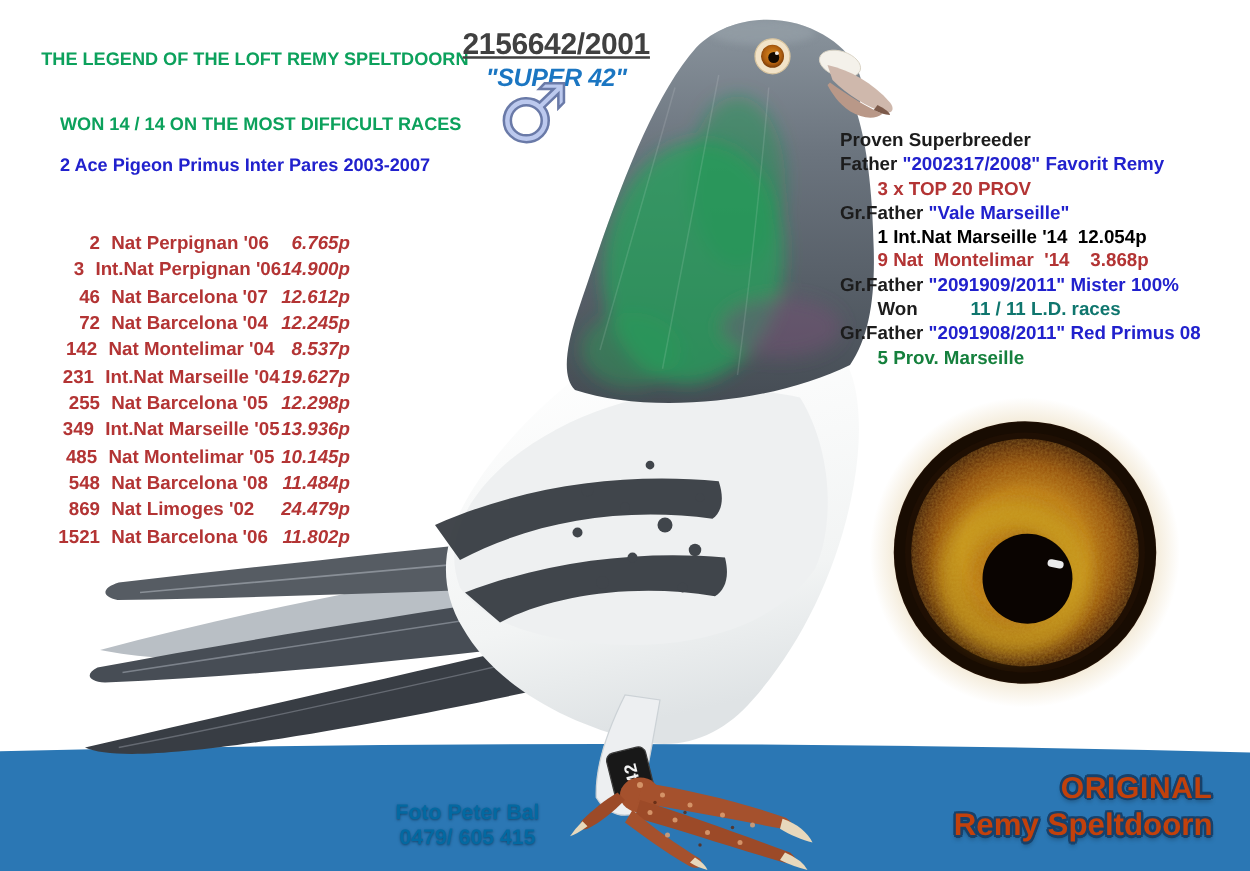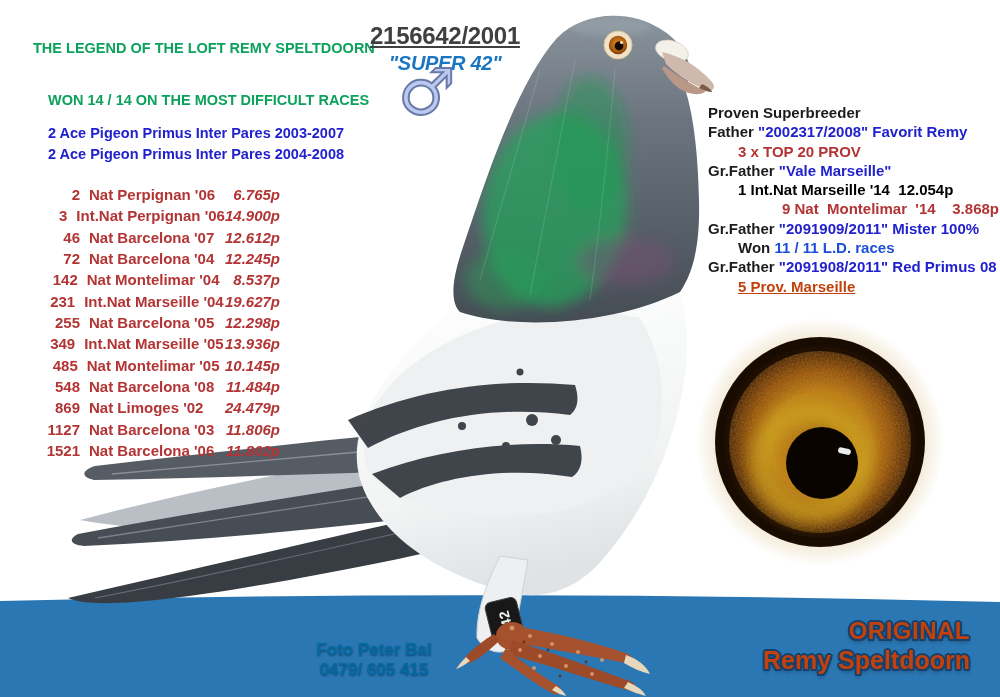--- a/index.html
+++ b/index.html
@@ -29,21 +29,21 @@
   .title-block { left:352px; top:22px; width:186px; text-align:center; }
   .ring-number { font-size:24px; color:#404040; letter-spacing:-0.3px;text-decoration:underline; }
   .bird-name { font-size:20px; font-style:italic; color:#1b76c2; margin-top:2px; letter-spacing:-0.3px; }
   .sex-symbol {
     left:398px; top:60px; font-size:64px; line-height:64px;
     color:#bcc9ee; -webkit-text-stroke:2px #6a7aa8;
     font-family:"DejaVu Sans", sans-serif;
   }
 
   
-  .pedigree { left:708px; top:103px; width:290px; font-size:15px; line-height:19.3px; }
+  .pedigree { left:672px; top:103px; width:290px; font-size:15px; line-height:19.3px; }
   .ped-line.ind { padding-left:30px; }
   .ped-seg { white-space:pre; }
 
   
   .credit {
     left:278px; top:640px; width:192px; text-align:center;
     font-size:17px; line-height:20px; color:#d9eef8;
     text-shadow:0 1px 2px rgba(13,52,84,.75);
   }
   .original {
@@ -230,21 +230,20 @@
   </g>
 </svg>
 
 <div class="abs green-block" style="color: rgb(12, 161, 92);">
   <div>THE LEGEND OF THE LOFT REMY SPELTDOORN</div>
 </div>
 <div class="abs won-line" style="color: rgb(12, 161, 92);">WON 14 / 14 ON THE MOST DIFFICULT RACES</div>
 
 <div class="abs ace-block" style="color: rgb(33, 33, 205);">
   <div>2 Ace Pigeon Primus Inter Pares 2003-2007</div>
-  <div>2 Ace Pigeon Primus Inter Pares 2004-2008</div>
 </div>
 
 <div class="abs results" style="color: rgb(179, 52, 52);">
     <div class="res-row">
       <span class="res-pos">2</span>
       <span class="res-race">Nat Perpignan '06</span>
       <span class="res-pts">6.765p</span>
     </div>
     <div class="res-row">
       <span class="res-pos">3</span>
@@ -288,50 +287,45 @@
     </div>
     <div class="res-row">
       <span class="res-pos">548</span>
       <span class="res-race">Nat Barcelona '08</span>
       <span class="res-pts">11.484p</span>
     </div>
     <div class="res-row">
       <span class="res-pos">869</span>
       <span class="res-race">Nat Limoges '02</span>
       <span class="res-pts">24.479p</span>
-    </div>
-    <div class="res-row">
-      <span class="res-pos">1127</span>
-      <span class="res-race">Nat Barcelona '03</span>
-      <span class="res-pts">11.806p</span>
     </div>
     <div class="res-row">
       <span class="res-pos">1521</span>
       <span class="res-race">Nat Barcelona '06</span>
       <span class="res-pts">11.802p</span>
     </div>
   </div>
 
 <div class="abs title-block">
   <div class="ring-number">2156642/2001</div>
   <div class="bird-name" style="color: rgb(27, 118, 194);">"SUPER 42"</div>
 </div>
 <div class="abs sex-symbol">♂</div>
 
 <div class="abs pedigree">
     <div class="ped-line"><span class="ped-seg" style="color: rgb(28, 28, 28);">Proven Superbreeder</span></div>
     <div class="ped-line"><span class="ped-seg" style="color: rgb(28, 28, 28);">Father </span><span class="ped-seg" style="color: rgb(33, 33, 205);">"2002317/2008" Favorit Remy</span></div>
     <div class="ped-line ind"><span class="ped-seg" style="color: rgb(179, 52, 52);">3 x TOP 20 PROV</span></div>
     <div class="ped-line"><span class="ped-seg" style="color: rgb(28, 28, 28);">Gr.Father </span><span class="ped-seg" style="color: rgb(33, 33, 205);">"Vale Marseille"</span></div>
     <div class="ped-line ind"><span class="ped-seg" style="color: #000000;">1 Int.Nat Marseille '14  12.054p</span></div>
-    <div class="ped-line ind"><span class="ped-seg" style="color: rgb(179, 52, 52); margin-left: 44px;">9 Nat  Montelimar  '14    3.868p</span></div>
+    <div class="ped-line ind"><span class="ped-seg" style="color: rgb(179, 52, 52);">9 Nat  Montelimar  '14    3.868p</span></div>
     <div class="ped-line"><span class="ped-seg" style="color: rgb(28, 28, 28);">Gr.Father </span><span class="ped-seg" style="color: rgb(33, 33, 205);">"2091909/2011" Mister 100%</span></div>
-    <div class="ped-line ind"><span class="ped-seg" style="color: rgb(28, 28, 28);">Won </span><span class="ped-seg" style="color: #1d4ed8;">11 / 11 L.D. races</span></div>
+    <div class="ped-line ind"><span class="ped-seg" style="color: rgb(28, 28, 28);">Won </span><span class="ped-seg" style="color: #0f766e; margin-left: 38px;">11 / 11 L.D. races</span></div>
     <div class="ped-line"><span class="ped-seg" style="color: rgb(28, 28, 28);">Gr.Father </span><span class="ped-seg" style="color: rgb(33, 33, 205);">"2091908/2011" Red Primus 08</span></div>
-    <div class="ped-line ind"><span class="ped-seg" style="color: #c2410c; text-decoration: underline;">5 Prov. Marseille</span></div>
+    <div class="ped-line ind"><span class="ped-seg" style="color: #15803d;">5 Prov. Marseille</span></div>
   </div>
 
 <div class="abs credit" style="color: #0369a1;">
   <div>Foto Peter Bal</div>
   <div>0479/ 605 415</div>
 </div>
 
 <div class="abs original">
   <div class="l1 outline-navy">ORIGINAL</div>
   <div class="l2 outline-navy">Remy Speltdoorn</div>

